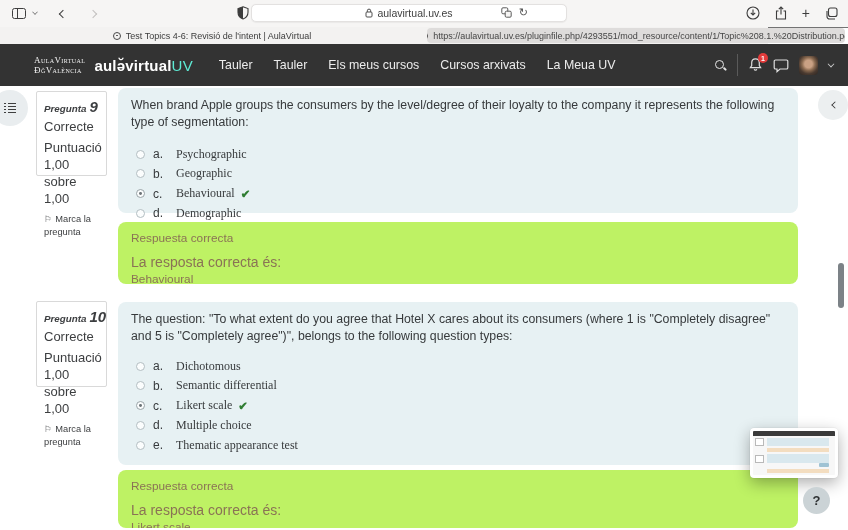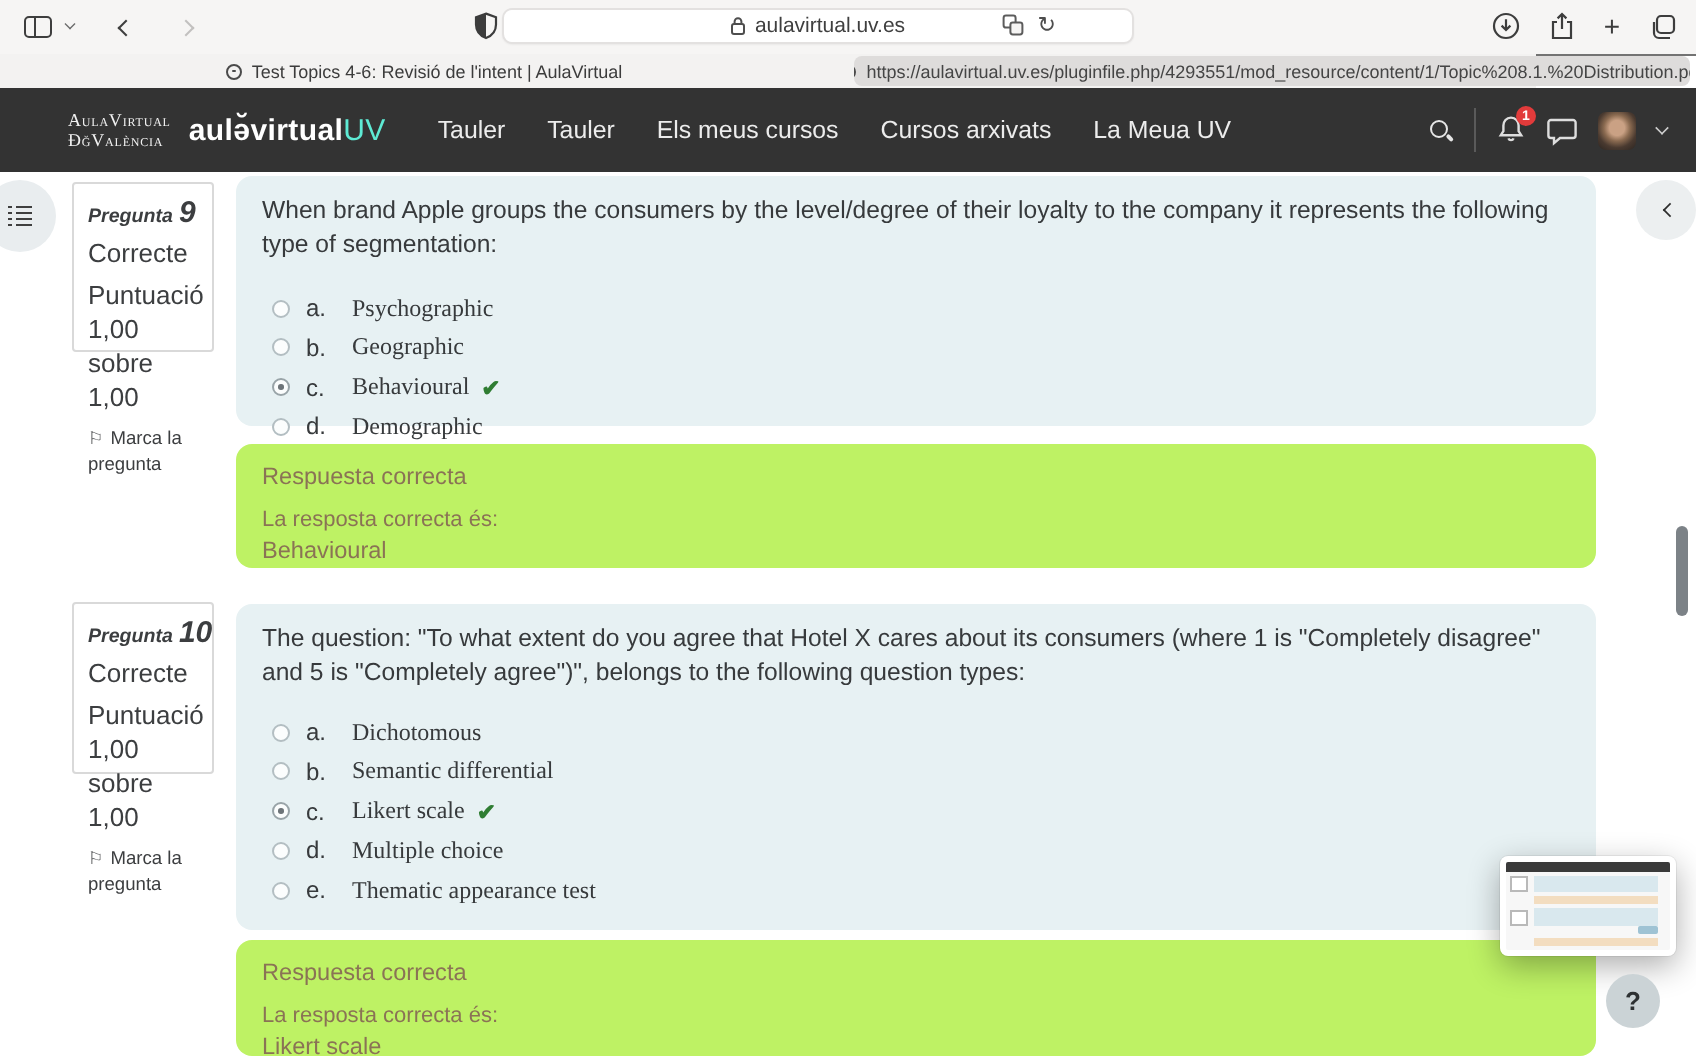--- a/index.html
+++ b/index.html
@@ -89,21 +89,21 @@
   .radio { width:9px; height:9px; border:1px solid #b3bec2; border-radius:50%; background:#fbfdfd; position:relative; flex:0 0 auto; }
   .radio.sel { border-color:#99a4a8; }
   .radio.sel::after { content:""; position:absolute; left:2.3px; top:2.3px; width:2.8px; height:2.8px; border-radius:50%; background:#6d7478; }
   .opt-letter { width:15px; margin-left:8px; font-size:12px; }
   .opt-label { font-size:12px; margin-left:8px;font-family:Liberation Serif, serif; }
   .check-glyph { color:#2f7d32; font-size:11.5px; font-weight:bold; margin-left:6px; }
 
   .feedback { position:absolute; left:118px; width:680px; background:#bef264; border-radius:8px;
     color:#8a7355; padding:9px 13px; overflow:hidden; }
   .fb-title { font-size:11.8px; }
-  .fb-lead { font-size:11px; margin-top:8px; line-height:1.35; }
+  .fb-lead { font-size:14px; margin-top:8px; line-height:1.35; }
   .fb-answer { font-size:11.8px; line-height:1.35; }
 
   .scroll-thumb { position:absolute; left:838px; top:177px; width:6px; height:45px; background:#7c8287; border-radius:3px; }
 
   
   .pip { position:absolute; left:750px; top:342px; width:88px; height:50px; background:#ffffff; border-radius:4px;
     box-shadow:0 5px 16px rgba(0,0,0,.32), 0 0 0 .5px rgba(0,0,0,.06); padding:3px; z-index:10; }
   .pip-inner { position:relative; width:100%; height:100%; background:#f7f7f7; border-radius:1px; overflow:hidden; }
   .pip-top { height:4.5px; background:#3a3a3a; }
   .pip-box { position:absolute; background:#fff; border:.5px solid #b9b9b9; width:9px; height:8px; }

